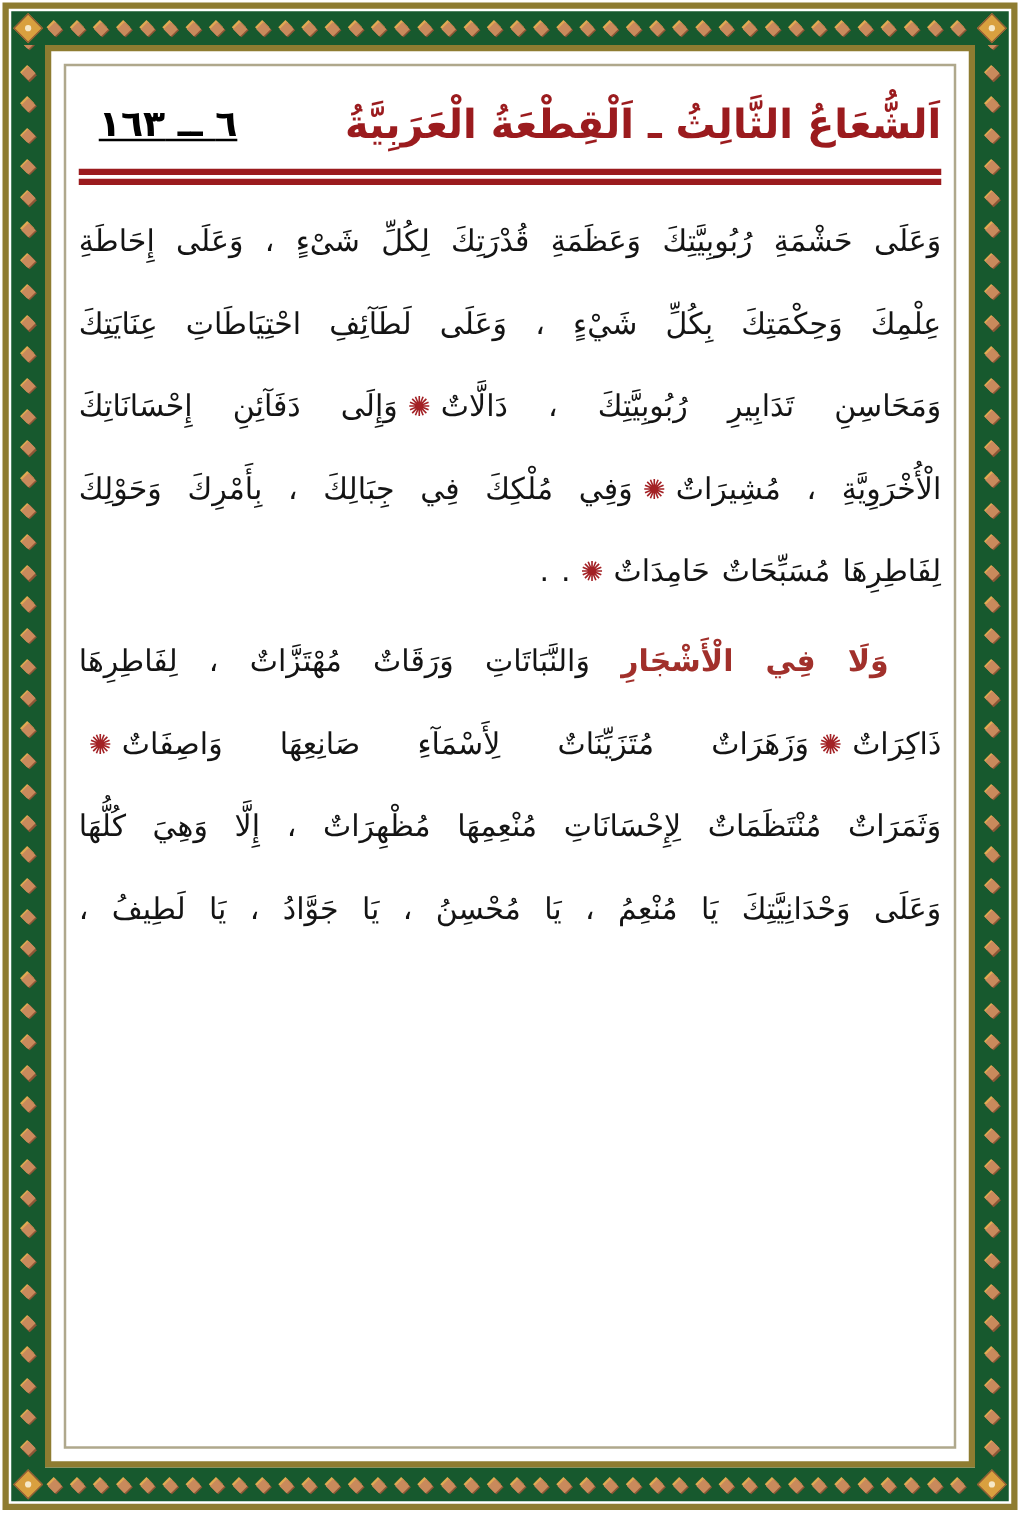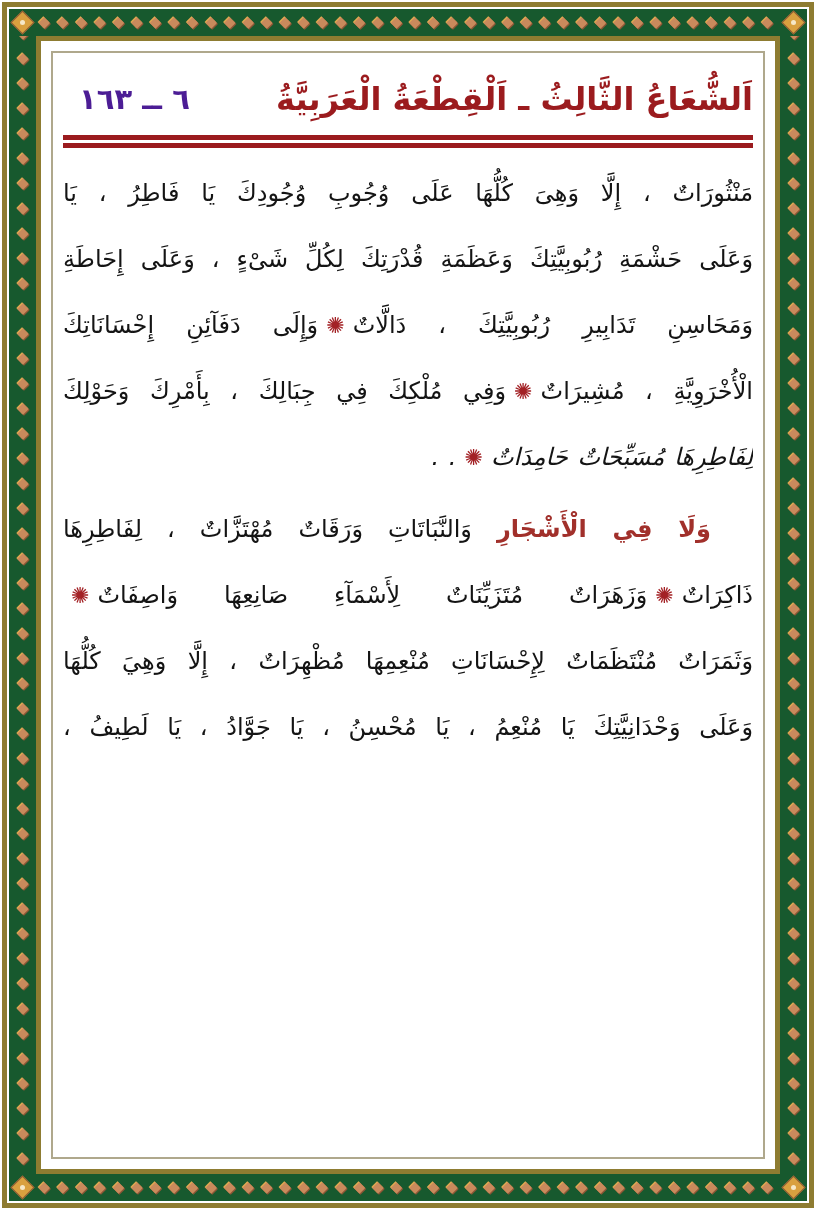--- a/index.html
+++ b/index.html
@@ -35,30 +35,30 @@
   
   .content { position:absolute; inset:55px; padding:0 8px; direction:rtl; }
 
   .header { position:relative; height:72px; margin-top:8px; }
   .title {
     text-align:right; font-size:32px; font-weight:bold; color:#9B1B1E;
     line-height:72px; white-space:nowrap;
   }
   .page-ref {
     position:absolute; left:16px; top:0; line-height:72px;
-    font-size:29px; font-weight:bold; color:#4c1d95; letter-spacing:2px;
+    font-size:29px; font-weight:bold; color:#000000; letter-spacing:2px;text-decoration:underline;
   }
   .rule { height:3px; border-top:5px solid #9B1B1E; border-bottom:5px solid #9B1B1E; }
 
   .body { margin-top:12px; font-size:24px; color:#141414; }
   .line {
     height:66px; line-height:66px; overflow:hidden;
     text-align:justify; text-align-last:justify; word-spacing:2px;
   }
-  .line.end { text-align:right; text-align-last:right;font-style:italic; }
+  .line.end { text-align:right; text-align-last:right; }
   .line.indent { text-indent:42px; }
   .line.parabreak { margin-top:6px; }
   .red-text { color:#A1302B; font-weight:bold;margin-top:28px; }
   .rosette { color:#A32125; font-size:22px; padding:0 8px; }
 </style>
 </head>
 <body>
 
 <div class="page">
 
@@ -78,22 +78,22 @@
   <div class="content">
 
     <div class="header">
       <div class="title">اَلشُّعَاعُ الثَّالِثُ ـ اَلْقِطْعَةُ الْعَرَبِيَّةُ</div>
       <div class="page-ref">٦ ــ ١٦٣</div>
     </div>
 
     <div class="rule"></div>
 
     <div class="body">
-        <div class="line"><span class="plain-text">مَنْثُورَاتٌ ، إِلَّا وَهِىَ كُلُّهَا عَلَى وُجُوبِ وُجُودِكَ يَا فَاطِرُ ، يَا</span></div>
         <div class="line"><span class="plain-text">وَعَلَى حَشْمَةِ رُبُوبِيَّتِكَ وَعَظَمَةِ قُدْرَتِكَ لِكُلِّ شَىْءٍ ، وَعَلَى إِحَاطَةِ</span></div>
+        <div class="line"><span class="plain-text">عِلْمِكَ وَحِكْمَتِكَ بِكُلِّ شَيْءٍ ، وَعَلَى لَطَآئِفِ احْتِيَاطَاتِ عِنَايَتِكَ</span></div>
         <div class="line"><span class="plain-text">وَمَحَاسِنِ تَدَابِيرِ رُبُوبِيَّتِكَ ، دَالَّاتٌ</span><span class="rosette">✺</span><span class="plain-text">وَإِلَى دَفَآئِنِ إِحْسَانَاتِكَ</span></div>
         <div class="line"><span class="plain-text">الْأُخْرَوِيَّةِ ، مُشِيرَاتٌ</span><span class="rosette">✺</span><span class="plain-text">وَفِي مُلْكِكَ فِي جِبَالِكَ ، بِأَمْرِكَ وَحَوْلِكَ</span></div>
         <div class="line end"><span class="plain-text">لِفَاطِرِهَا مُسَبِّحَاتٌ حَامِدَاتٌ</span><span class="rosette">✺</span><span class="plain-text">. .</span></div>
         <div class="line indent parabreak"><span class="red-text">وَلَا فِي الْأَشْجَارِ</span><span class="plain-text"> وَالنَّبَاتَاتِ وَرَقَاتٌ مُهْتَزَّاتٌ ، لِفَاطِرِهَا</span></div>
         <div class="line"><span class="plain-text">ذَاكِرَاتٌ</span><span class="rosette">✺</span><span class="plain-text">وَزَهَرَاتٌ مُتَزَيِّنَاتٌ لِأَسْمَآءِ صَانِعِهَا وَاصِفَاتٌ</span><span class="rosette">✺</span></div>
         <div class="line"><span class="plain-text">وَثَمَرَاتٌ مُنْتَظَمَاتٌ لِإِحْسَانَاتِ مُنْعِمِهَا مُظْهِرَاتٌ ، إِلَّا وَهِيَ كُلُّهَا</span></div>
         <div class="line"><span class="plain-text">وَعَلَى وَحْدَانِيَّتِكَ يَا مُنْعِمُ ، يَا مُحْسِنُ ، يَا جَوَّادُ ، يَا لَطِيفُ ،</span></div>
       </div>
 
   </div>

